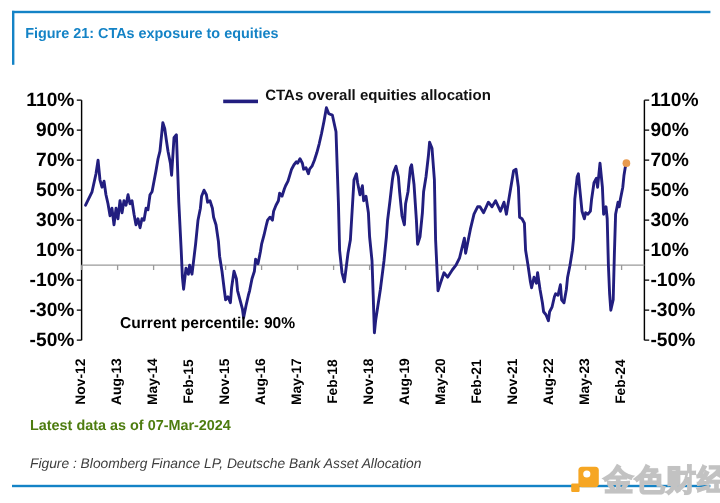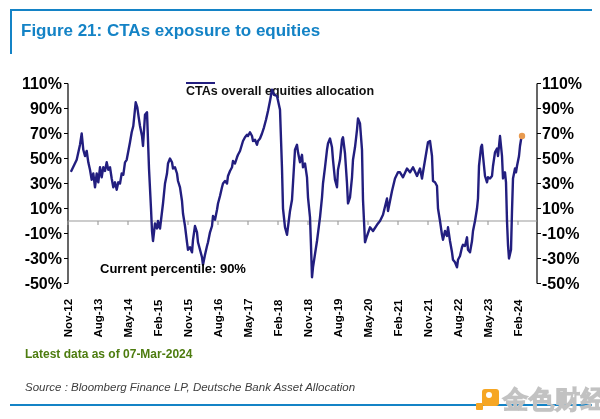--- a/index.html
+++ b/index.html
@@ -1,22 +1,22 @@
 <!DOCTYPE html>
 <html><head>
 <meta charset="utf-8">
 <style>
   html,body{margin:0;padding:0;background:#ffffff;}
   body{width:600px;height:419px;position:relative;overflow:hidden;
        font-family:"Liberation Sans",sans-serif;-webkit-font-smoothing:antialiased;}
   .frame-top{position:absolute;left:10px;top:9px;width:582px;height:2px;background:#1483c6;}
   .frame-left{position:absolute;left:10px;top:9px;width:2px;height:45px;background:#1483c6;}
   .frame-bottom{position:absolute;left:10px;top:404px;width:582px;height:2px;background:#1483c6;}
-  .fig-title{position:absolute;left:21px;top:21px;font-size:17px;font-weight:600;color:#1483c6;white-space:nowrap;}
-  .legend{position:absolute;left:186px;top:82px;display:flex;align-items:flex-start;height:16px;flex-direction:column;}
+  .fig-title{position:absolute;left:21px;top:21px;font-size:12px;font-weight:600;color:#1483c6;white-space:nowrap;}
+  .legend{position:absolute;left:186px;top:70px;display:flex;align-items:flex-end;height:16px;}
   .legend-line{width:29px;height:3px;background:#221e7f;margin-right:6px;}
   .legend-label{font-size:12.5px;font-weight:700;color:#111111;white-space:nowrap;}
   #plot{position:absolute;left:0;top:0;pointer-events:none;}
   .ylab{position:absolute;width:50px;font-size:16px;font-weight:700;color:#000;line-height:15px;white-space:nowrap;}
   .ylab.left{left:12px;text-align:right;}
   .ylab.right{left:542px;text-align:left;}
   .xlab{position:absolute;width:60px;height:14px;line-height:14px;text-align:center;
         font-size:11.5px;font-weight:700;color:#000;transform:rotate(-90deg);white-space:nowrap;}
   .annotation{position:absolute;left:100px;top:261px;font-size:13px;font-weight:700;color:#000;}
   .latest-note{position:absolute;left:25px;top:347px;font-size:12px;font-weight:700;color:#4d7c0f;}
@@ -86,21 +86,21 @@
     <div class="xlab" style="left: 338px; top: 311px;">May-20</div>
     <div class="xlab" style="left: 368px; top: 311px;">Feb-21</div>
     <div class="xlab" style="left: 398px; top: 311px;">Nov-21</div>
     <div class="xlab" style="left: 428px; top: 311px;">Aug-22</div>
     <div class="xlab" style="left: 458px; top: 311px;">May-23</div>
     <div class="xlab" style="left: 488px; top: 311px;">Feb-24</div>
   </div>
 
 <div class="annotation">Current percentile: 90%</div>
 <div class="latest-note">Latest data as of 07-Mar-2024</div>
-<div class="source-note">Source : Bloomberg Finance LP, Deutsche Bank Asset Allocation</div>
+<div class="source-note">Figure : Bloomberg Finance LP, Deutsche Bank Asset Allocation</div>
 <div class="frame-bottom"></div>
 
 <div class="watermark">
   <span class="wm-icon">
     <span class="sq-small"></span>
       <span class="sq-big"></span>
       <span class="dot"></span>
   </span>
   <span class="wm-text">金色财经</span>
 </div>

